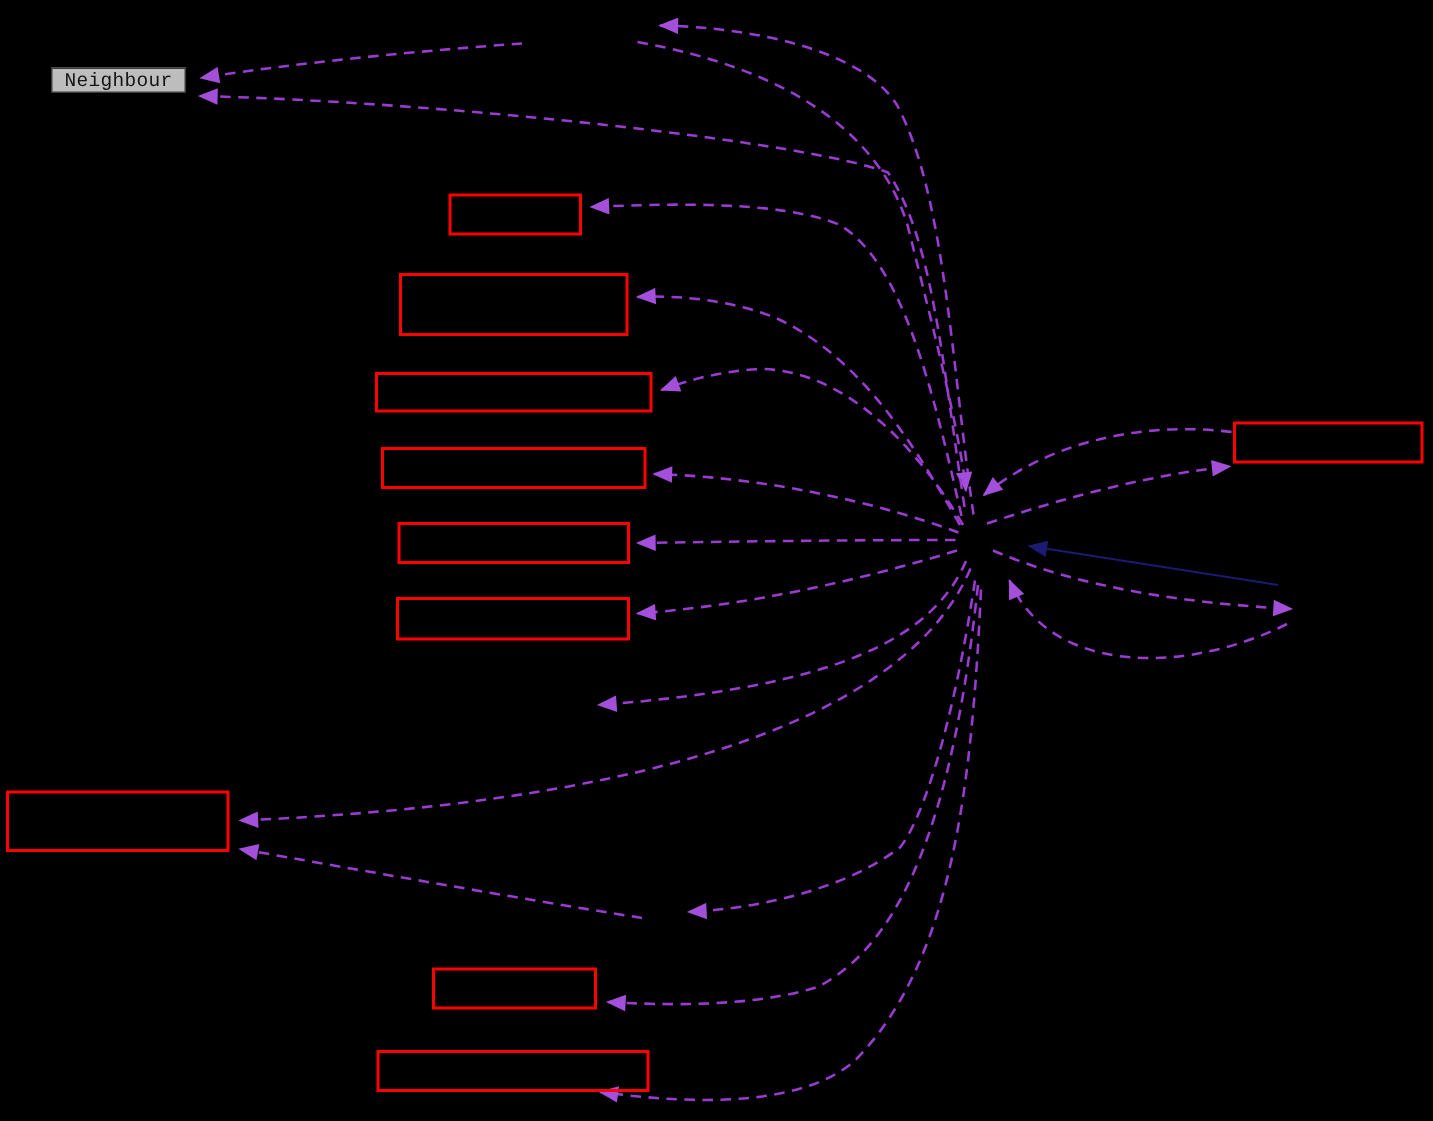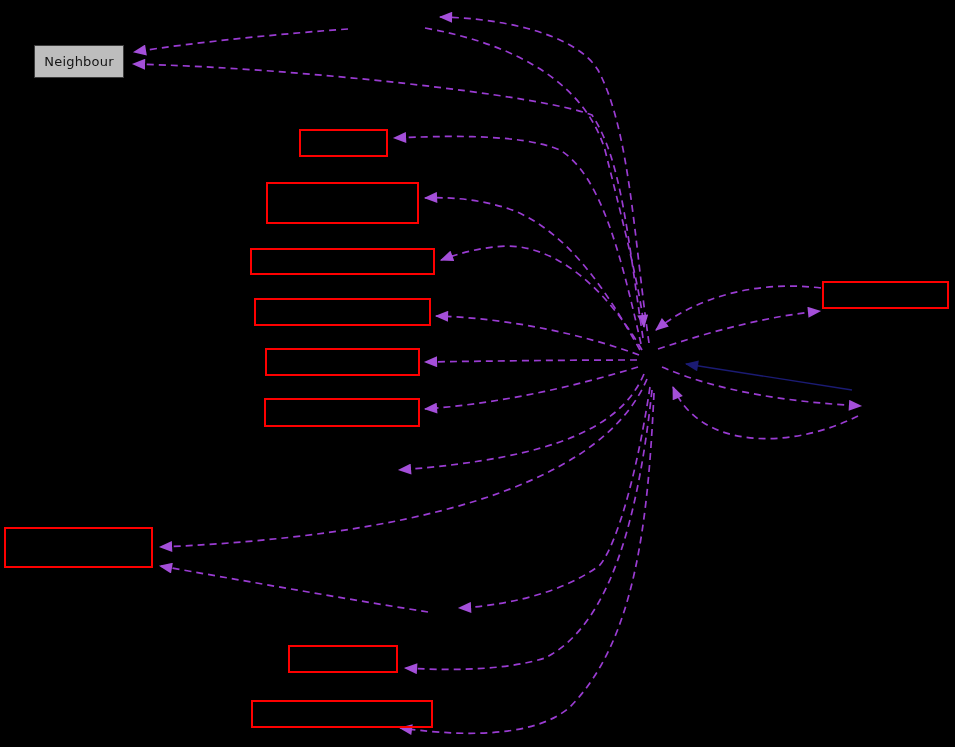--- a/index.html
+++ b/index.html
@@ -73,14 +73,14 @@
       <rect x="267" y="183" width="151" height="40" fill="transparent" stroke="#fe0000" stroke-width="2"></rect>
       <rect x="251" y="249" width="183" height="25" fill="transparent" stroke="#fe0000" stroke-width="2"></rect>
       <rect x="255" y="299" width="175" height="26" fill="transparent" stroke="#fe0000" stroke-width="2"></rect>
       <rect x="266" y="349" width="153" height="26" fill="transparent" stroke="#fe0000" stroke-width="2"></rect>
       <rect x="265" y="399" width="154" height="27" fill="transparent" stroke="#fe0000" stroke-width="2"></rect>
       <rect x="823" y="282" width="125" height="26" fill="transparent" stroke="#fe0000" stroke-width="2"></rect>
       <rect x="5" y="528" width="147" height="39" fill="transparent" stroke="#fe0000" stroke-width="2"></rect>
       <rect x="289" y="646" width="108" height="26" fill="transparent" stroke="#fe0000" stroke-width="2"></rect>
       <rect x="252" y="701" width="180" height="26" fill="transparent" stroke="#fe0000" stroke-width="2"></rect>
     </svg>
-  <div class="current-node" style="left: 34px; top: 45px; width: 90px; height: 33px; background: rgb(189, 189, 189); border: 1px solid rgb(60, 60, 60); color: rgb(20, 20, 20);">Neighbour</div>
+  <div class="current-node" style="left: 34px; top: 45px; width: 90px; height: 17px; background: rgb(189, 189, 189); border: 1px solid rgb(60, 60, 60); color: rgb(20, 20, 20); font-family: Liberation Mono, monospace;">Neighbour</div>
 </div>
 
 </body></html>

